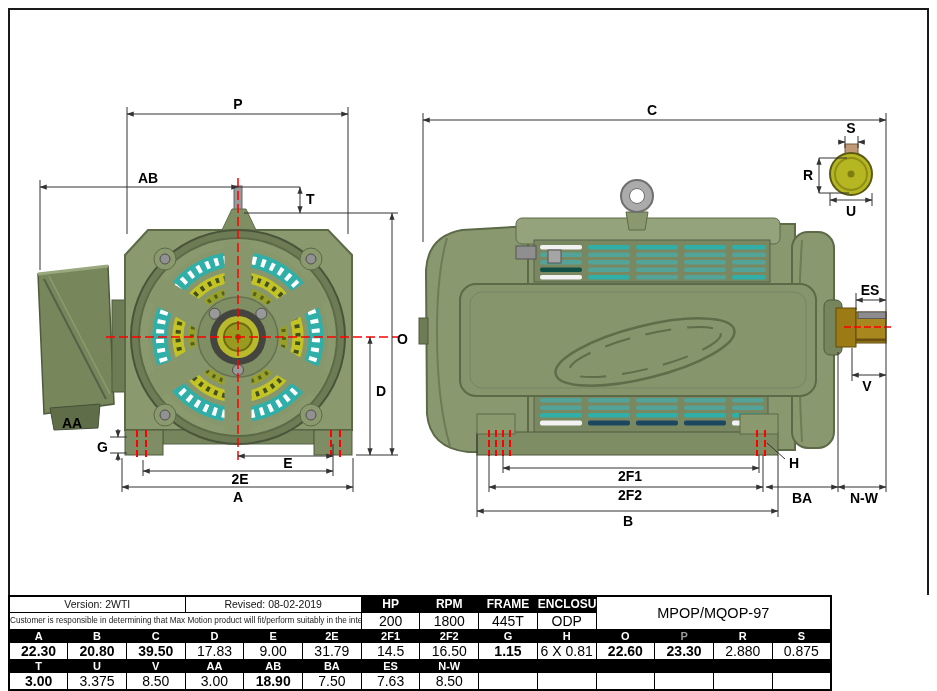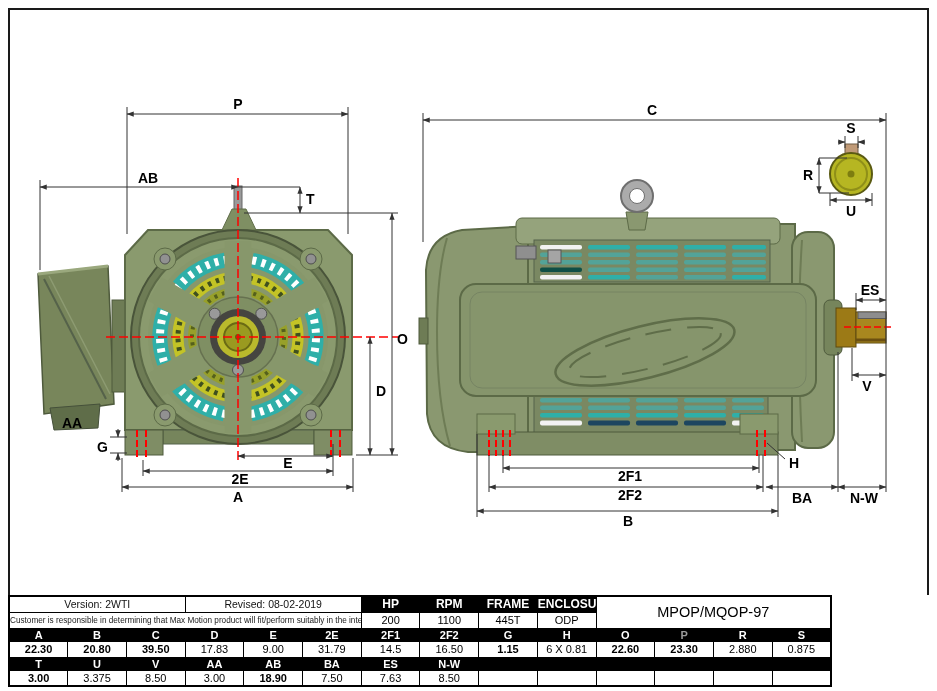--- a/index.html
+++ b/index.html
@@ -14,21 +14,21 @@
                 padding:0;overflow:hidden;white-space:nowrap;}
   tr.meta{height:16px;}
   td.metacell{font-size:10.5px;color:#111;}
   td.disc{font-size:8.2px;color:#222;text-align:left;padding-left:4px;}
   td.hdr{background:#000;color:#fff;font-weight:bold;font-size:12px;}
   td.model{font-weight:normal;font-size:14.5px;}
   tr.dh{height:13px;}
   tr.dv{height:16px;padding-left:35px;}
   td.dhc{background:#000;color:#fff;font-weight:bold;font-size:11px;border-color:#000;}
   td.dhc.gray{color:#9a9a9a;}
-  td.dvc{font-size:11px;color:#000;}
+  td.dvc{font-size:14px;color:#000;}
   td.dvc.b{font-weight:bold;}
 </style>
 </head>
 <body>
 
 <div class="sheet">
 
 <svg class="drawing" width="937" height="596" viewBox="0 0 937 596">
   <defs>
     <marker id="ar" viewBox="0 0 10 10" refX="9" refY="5" markerWidth="7.5" markerHeight="7.5" orient="auto-start-reverse">
@@ -357,21 +357,21 @@
     <td class="metacell" colspan="3">Revised: 08-02-2019</td>
     <td class="hdr">HP</td>
     <td class="hdr">RPM</td>
     <td class="hdr">FRAME</td>
     <td class="hdr">ENCLOSURE</td>
     <td class="model" colspan="4" rowspan="2">MPOP/MQOP-97</td>
   </tr>
   <tr class="meta">
     <td class="disc" colspan="6">Customer is responsible in determining that Max Motion product will fit/perform suitably in the intended application</td>
     <td class="dvc">200</td>
-    <td class="dvc">1100</td>
+    <td class="dvc">1800</td>
     <td class="dvc">445T</td>
     <td class="dvc">ODP</td>
   </tr>
   <tr class="dh">
     <td class="dhc">A</td>
     <td class="dhc">B</td>
     <td class="dhc">C</td>
     <td class="dhc">D</td>
     <td class="dhc">E</td>
     <td class="dhc">2E</td>

